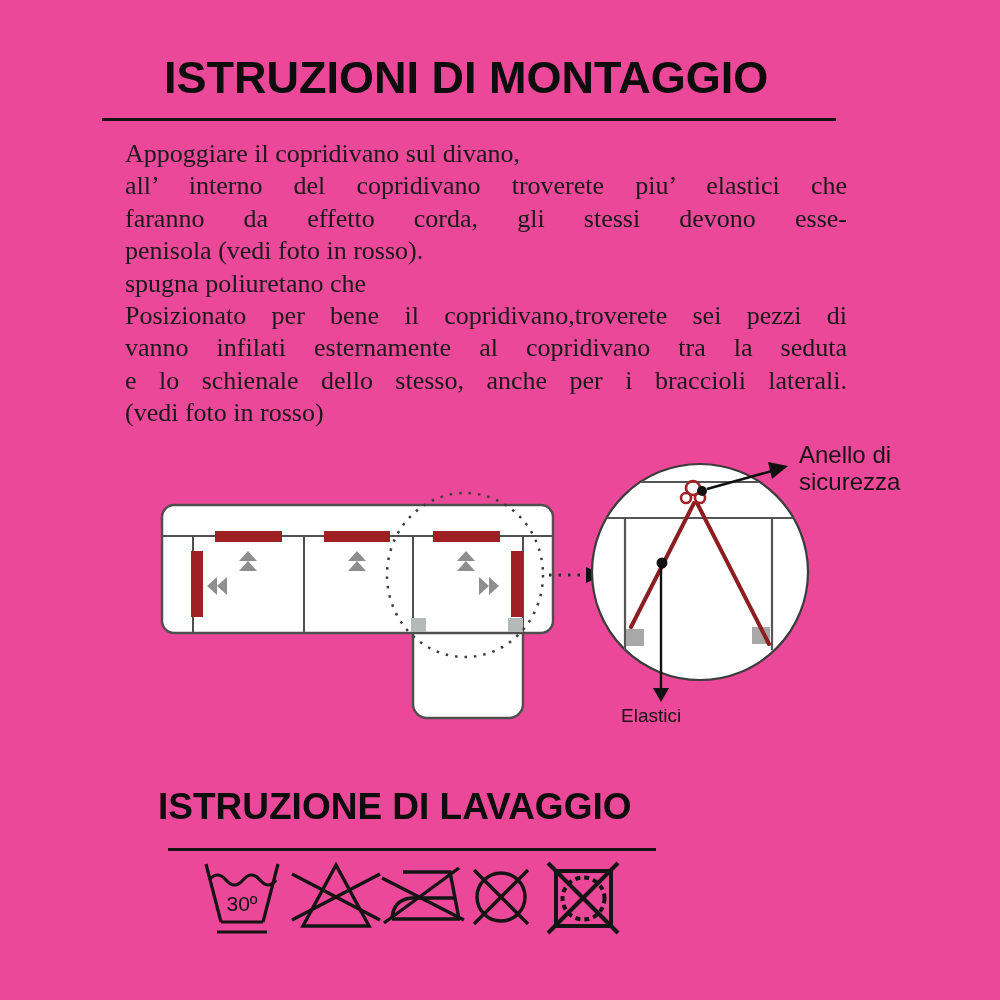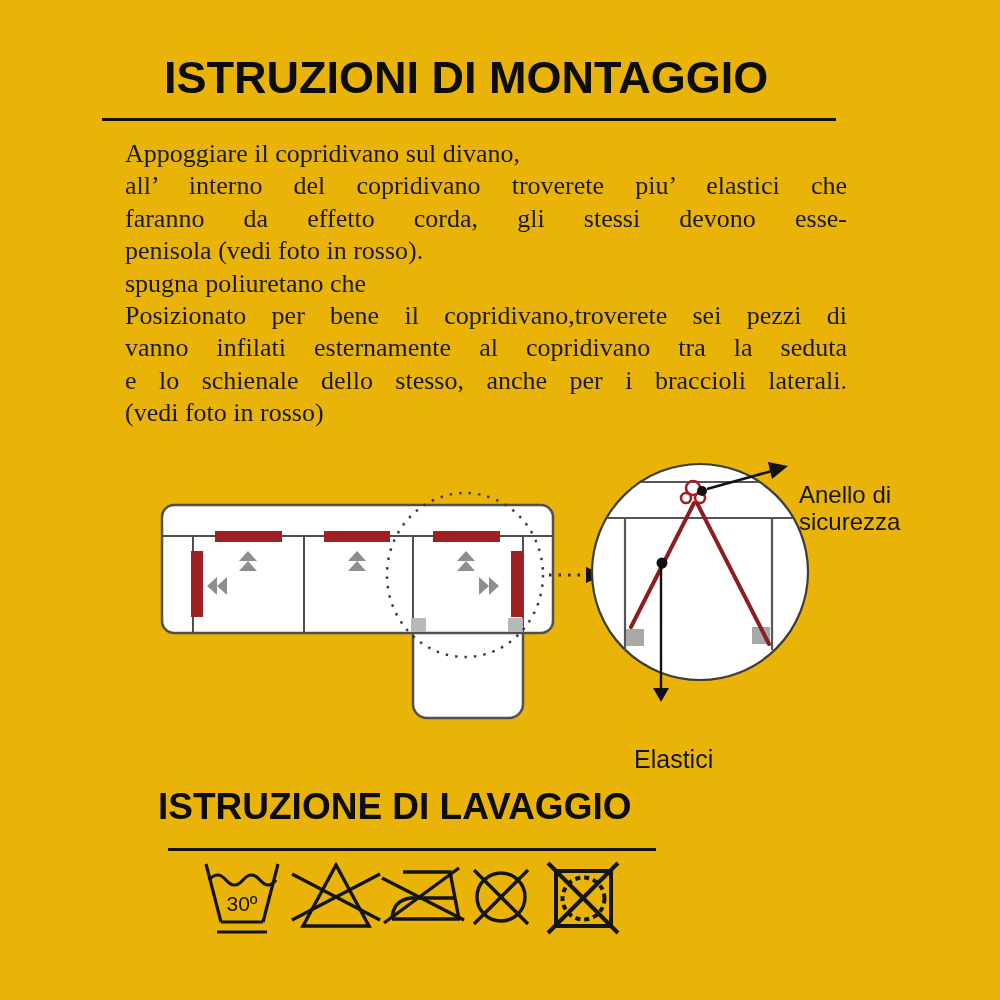--- a/index.html
+++ b/index.html
@@ -1,27 +1,27 @@
 <!DOCTYPE html>
 <html><head>
 <meta charset="utf-8">
 <style>
   html,body{margin:0;padding:0;background:#fff;}
-  .page{position:relative;width:1000px;height:1000px;background:#eab308;overflow:hidden;
+  .page{position:relative;width:1000px;height:1000px;background:#ec4899;overflow:hidden;
         font-family:"Liberation Sans",sans-serif;color:#161616;}
   .t1{position:absolute;left:164px;top:52px;font-size:45px;font-weight:bold;color:#0d0d0d;
       letter-spacing:0px;white-space:nowrap;}
   .rule1{position:absolute;left:102px;top:118px;width:734px;height:3px;background:#141414;}
   .para{position:absolute;left:125px;top:138px;width:722px;font-size:26px;line-height:32.4px;color:#1a1a1a;}
   .ln{height:32.4px;white-space:nowrap;font-family:Liberation Serif, serif;}
   .ln.j{white-space:normal;text-align:justify;text-align-last:justify;}
   .diagram-svg{position:absolute;left:0;top:0;width:1000px;height:1000px;pointer-events:none;}
-  .lbl{position:absolute;color:#141414;margin-top:40px;}
+  .lbl{position:absolute;color:#141414;}
   .lbl-ring{left:799px;top:441px;width:116px;font-size:24px;line-height:27px;}
-  .lbl-ela{left:634px;top:705px;font-size:25px;}
+  .lbl-ela{left:621px;top:705px;font-size:19px;}
   .t2{position:absolute;left:158px;top:786px;font-size:37px;font-weight:bold;color:#0d0d0d;white-space:nowrap;}
   .rule2{position:absolute;left:168px;top:848px;width:488px;height:3px;background:#141414;}
   .care{position:absolute;}
   .care text{font-family:"Liberation Sans",sans-serif;}
 </style>
 </head>
 <body>
 
 <div class="page">
 

